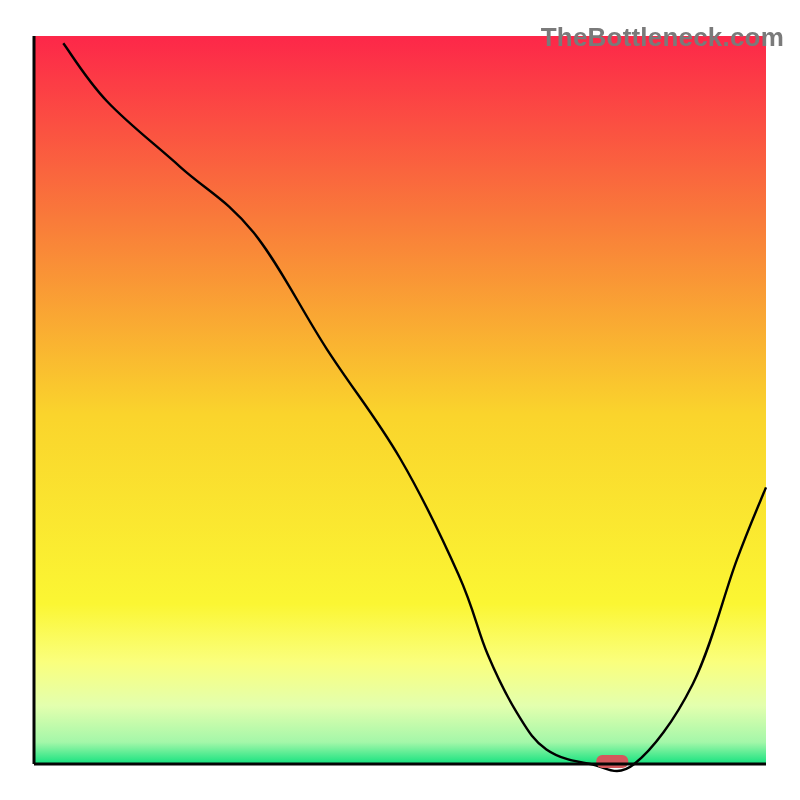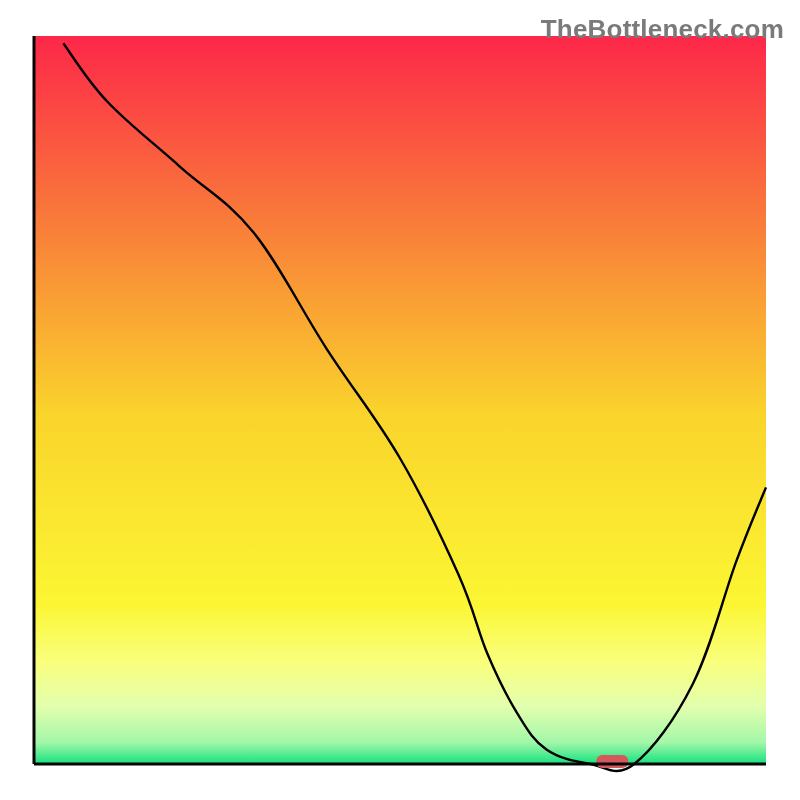--- a/index.html
+++ b/index.html
@@ -10,21 +10,21 @@
     background: #ffffff;
     overflow: hidden;
   }
   .chart-container {
     position: relative;
     width: 800px;
     height: 800px;
   }
   .watermark {
     position: absolute;
-    top: 14px;
+    top: 22px;
     right: 16px;
     font-family: Arial, Helvetica, sans-serif;
     font-size: 26px;
     font-weight: 600;
     color: #7a7a7a;
     letter-spacing: 0.2px;
     z-index: 10;
   }
   svg {
     display: block;

